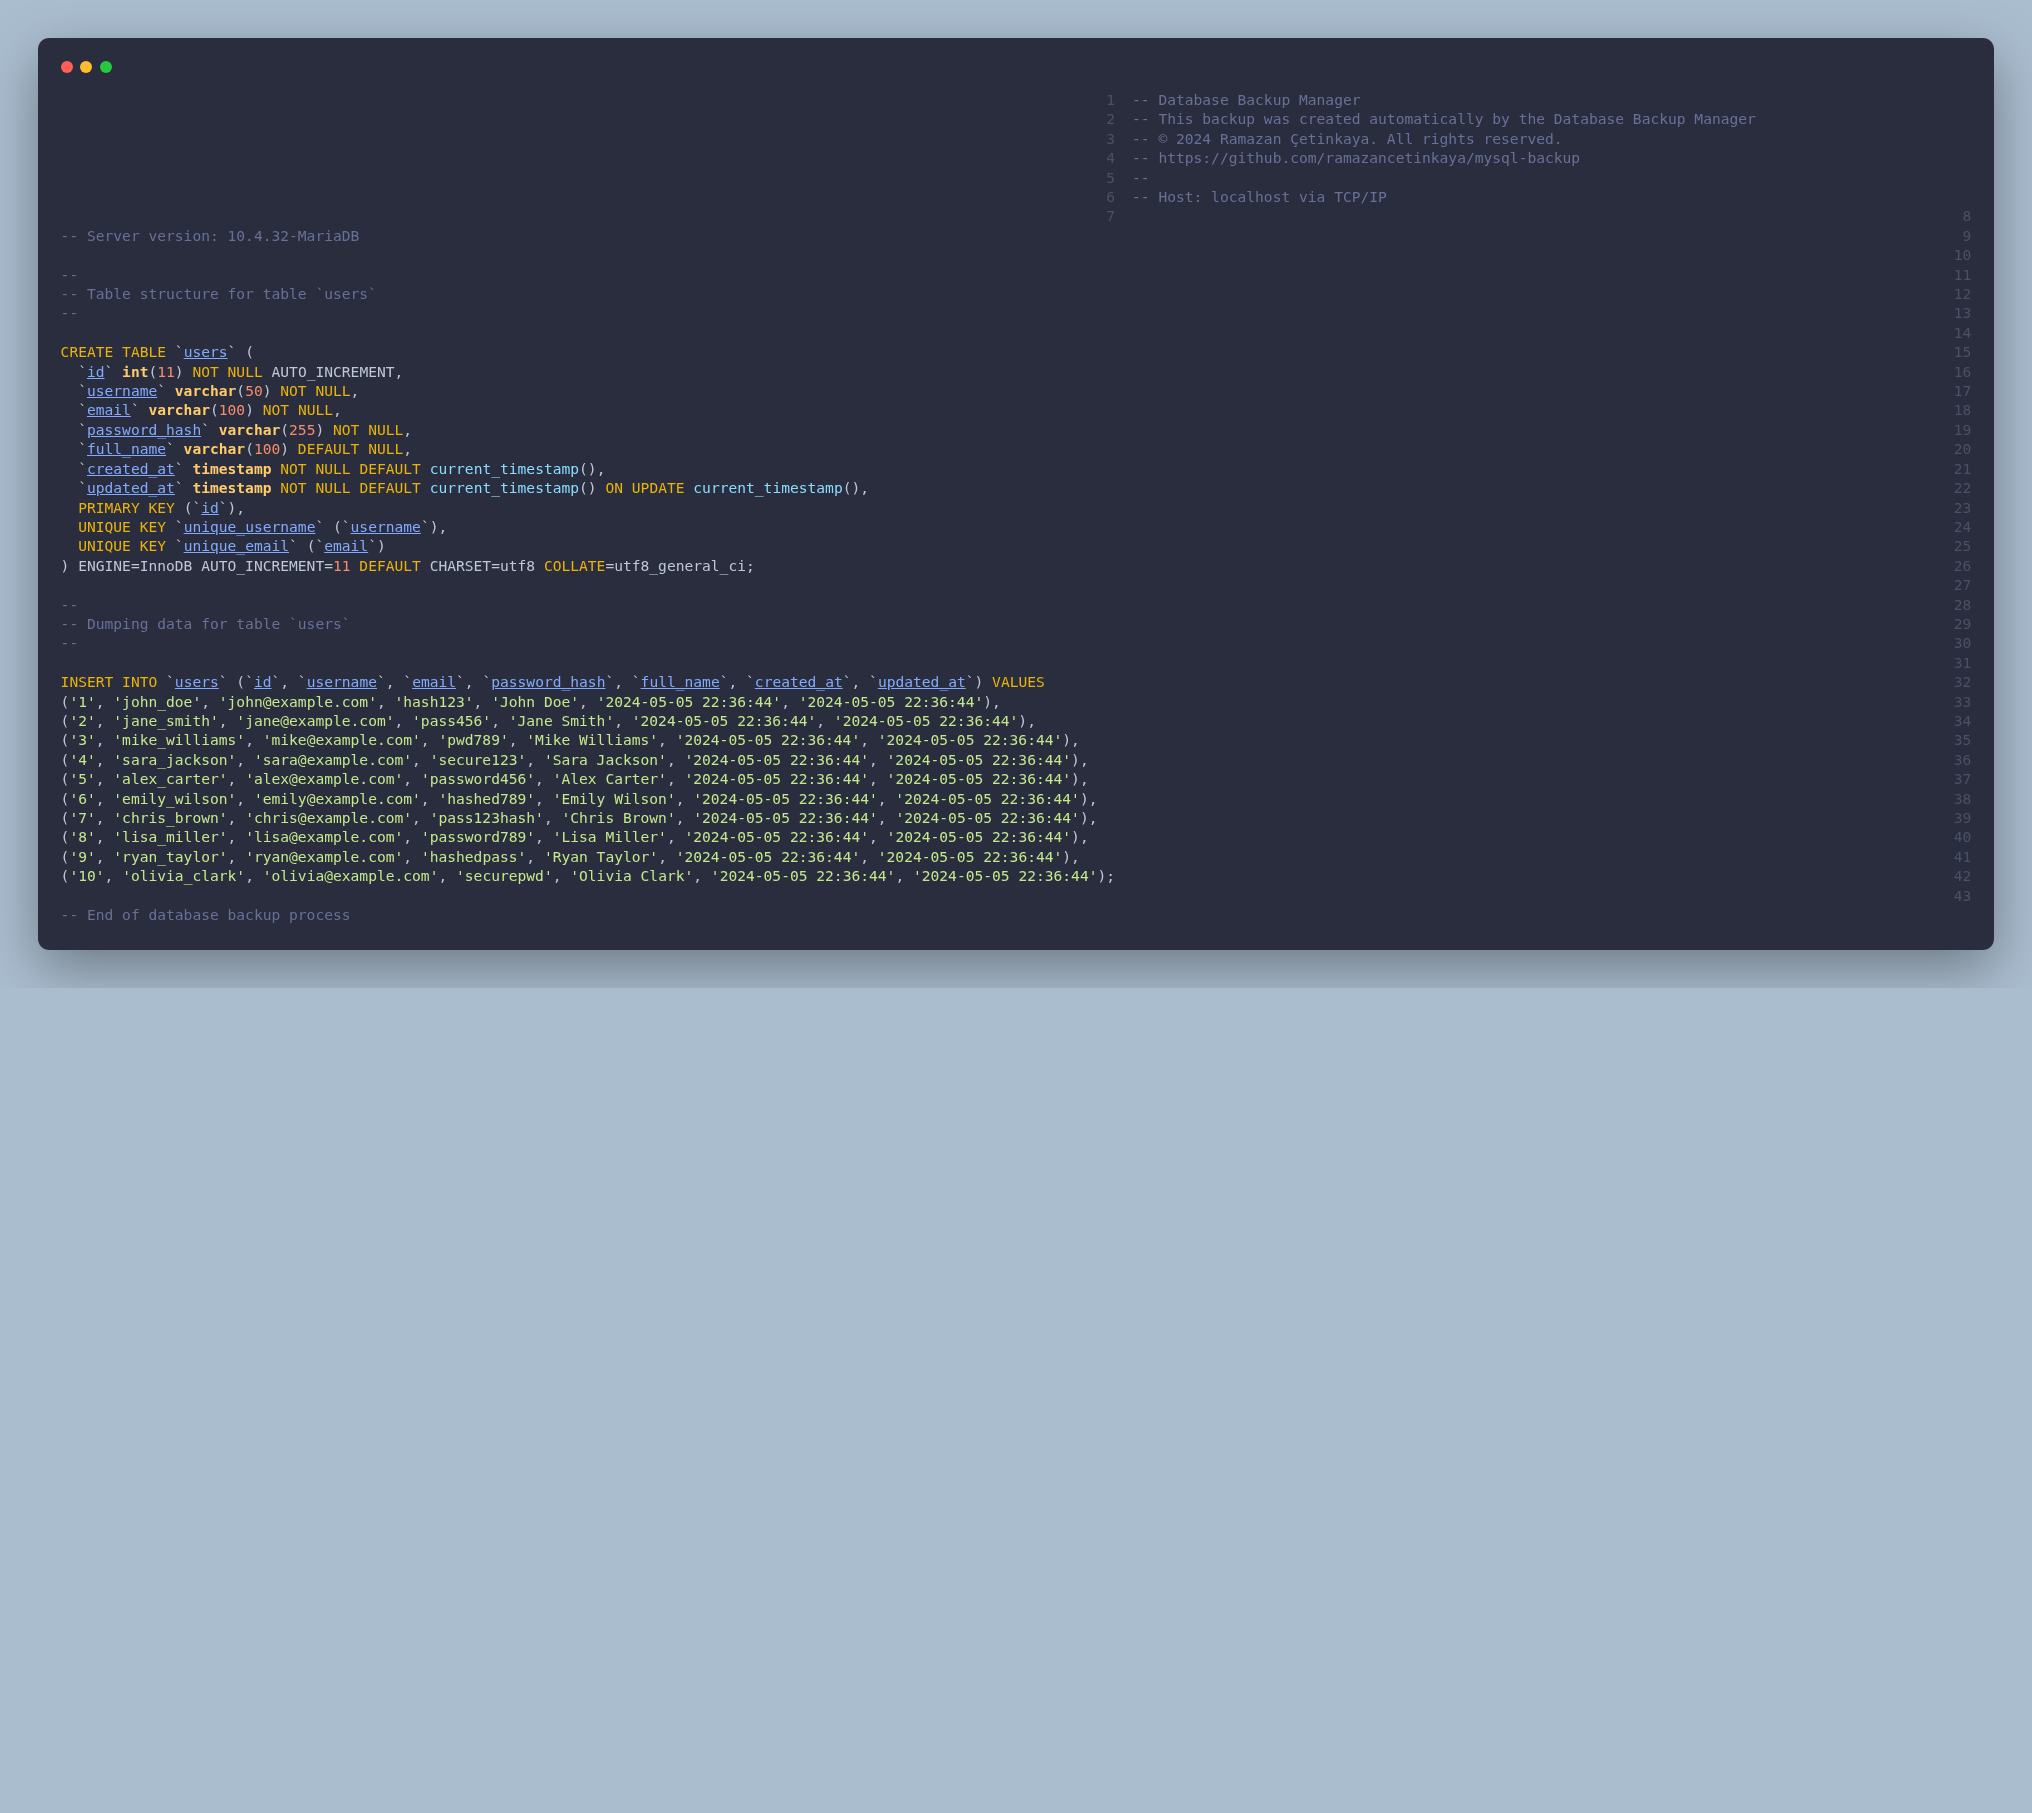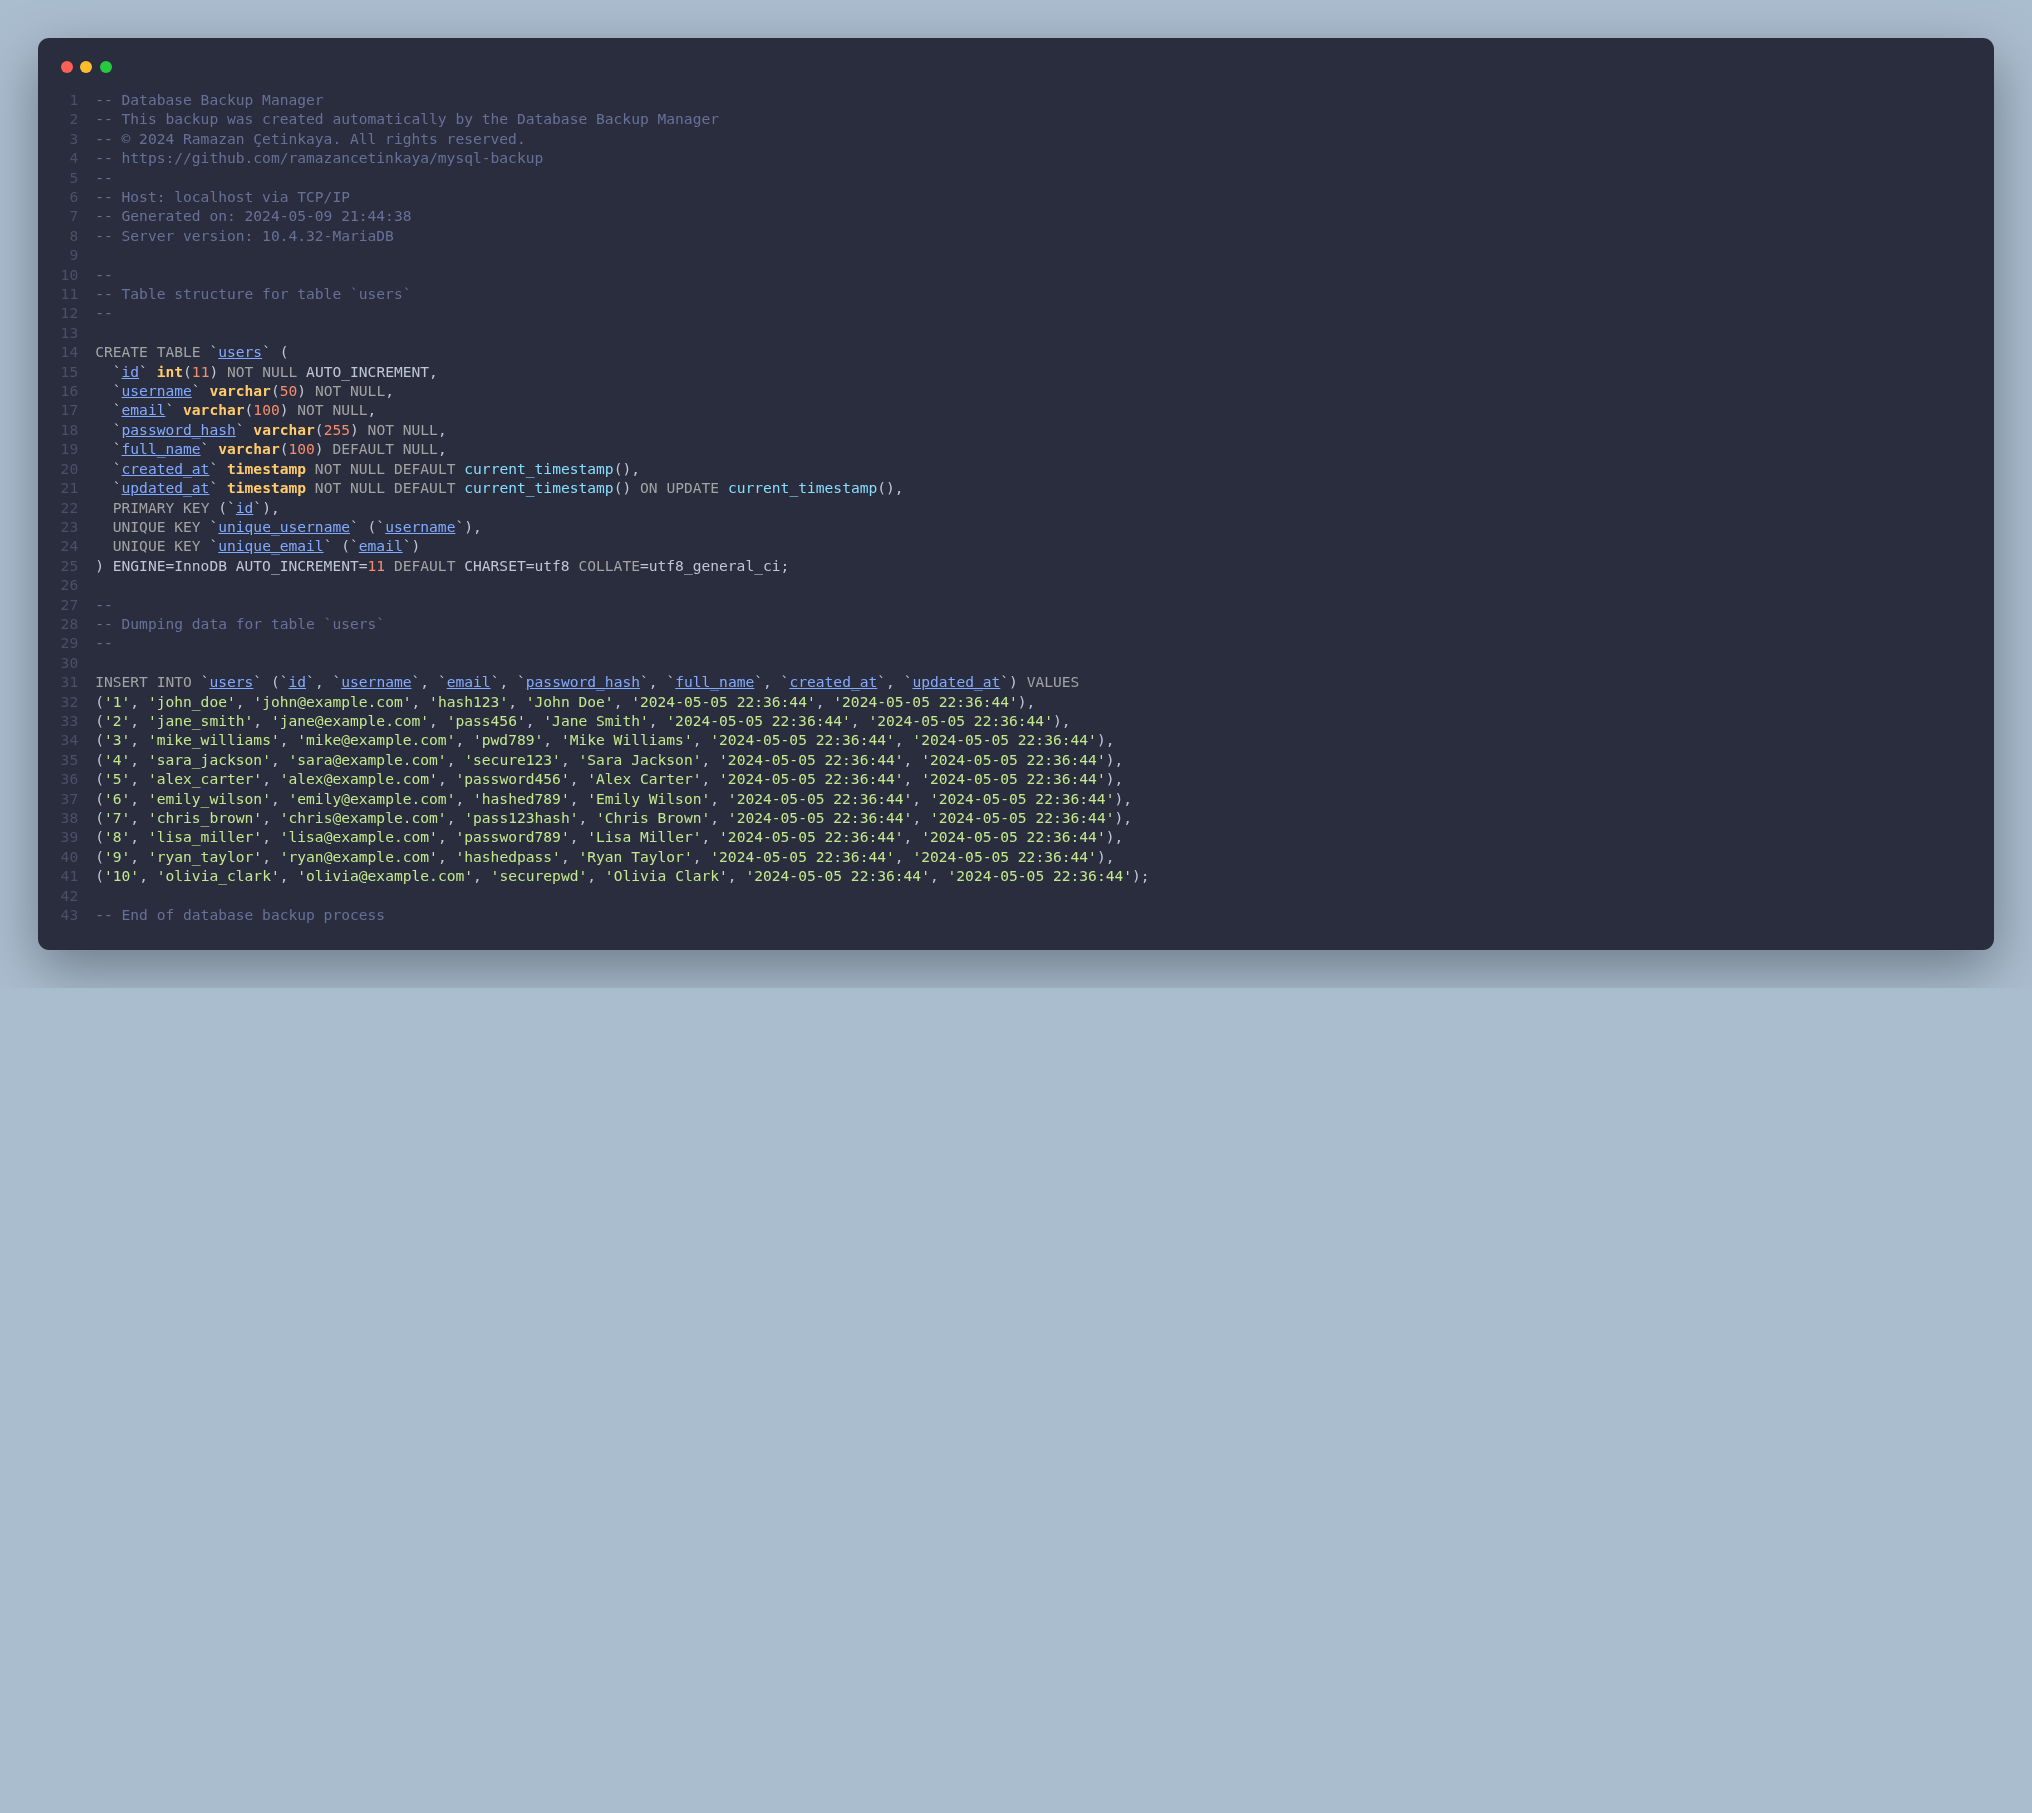--- a/index.html
+++ b/index.html
@@ -37,21 +37,21 @@
     color: #4a5167;
     text-align: right;
     user-select: none;
     white-space: pre;
   }
   .line {
     white-space: pre;
     color: #bfc7d5;
   }
   .c-comment { color: #697098; }
-  .c-keyword { color: #a3a3a3; }
+  .c-keyword { color: #eab308; }
   .c-def     { color: #82aaff; text-decoration: underline; }
   .c-ident   { color: #bfc7d5; }
   .c-string  { color: #c3e88d; }
   .c-number  { color: #f78c6c; }
   .c-type    { color: #ffcb6b; font-weight: bold; }
   .c-func    { color: #89ddff; }
   .c-punct   { color: #bfc7d5; }
 </style>
 </head>
 <body>
@@ -69,21 +69,20 @@
       <div class="line"><span class="c-comment">-- This backup was created automatically by the Database Backup Manager</span></div>
       <div class="gutter">3</div>
       <div class="line"><span class="c-comment">-- © 2024 Ramazan Çetinkaya. All rights reserved.</span></div>
       <div class="gutter">4</div>
       <div class="line"><span class="c-comment">-- https://github.com/ramazancetinkaya/mysql-backup</span></div>
       <div class="gutter">5</div>
       <div class="line"><span class="c-comment">--</span></div>
       <div class="gutter">6</div>
       <div class="line"><span class="c-comment">-- Host: localhost via TCP/IP</span></div>
       <div class="gutter">7</div>
-      <div class="line"><span class="c-comment">-- Generated on: 2024-05-09 21:44:38</span></div>
       <div class="gutter">8</div>
       <div class="line"><span class="c-comment">-- Server version: 10.4.32-MariaDB</span></div>
       <div class="gutter">9</div>
       <div class="line"> </div>
       <div class="gutter">10</div>
       <div class="line"><span class="c-comment">--</span></div>
       <div class="gutter">11</div>
       <div class="line"><span class="c-comment">-- Table structure for table `users`</span></div>
       <div class="gutter">12</div>
       <div class="line"><span class="c-comment">--</span></div>

